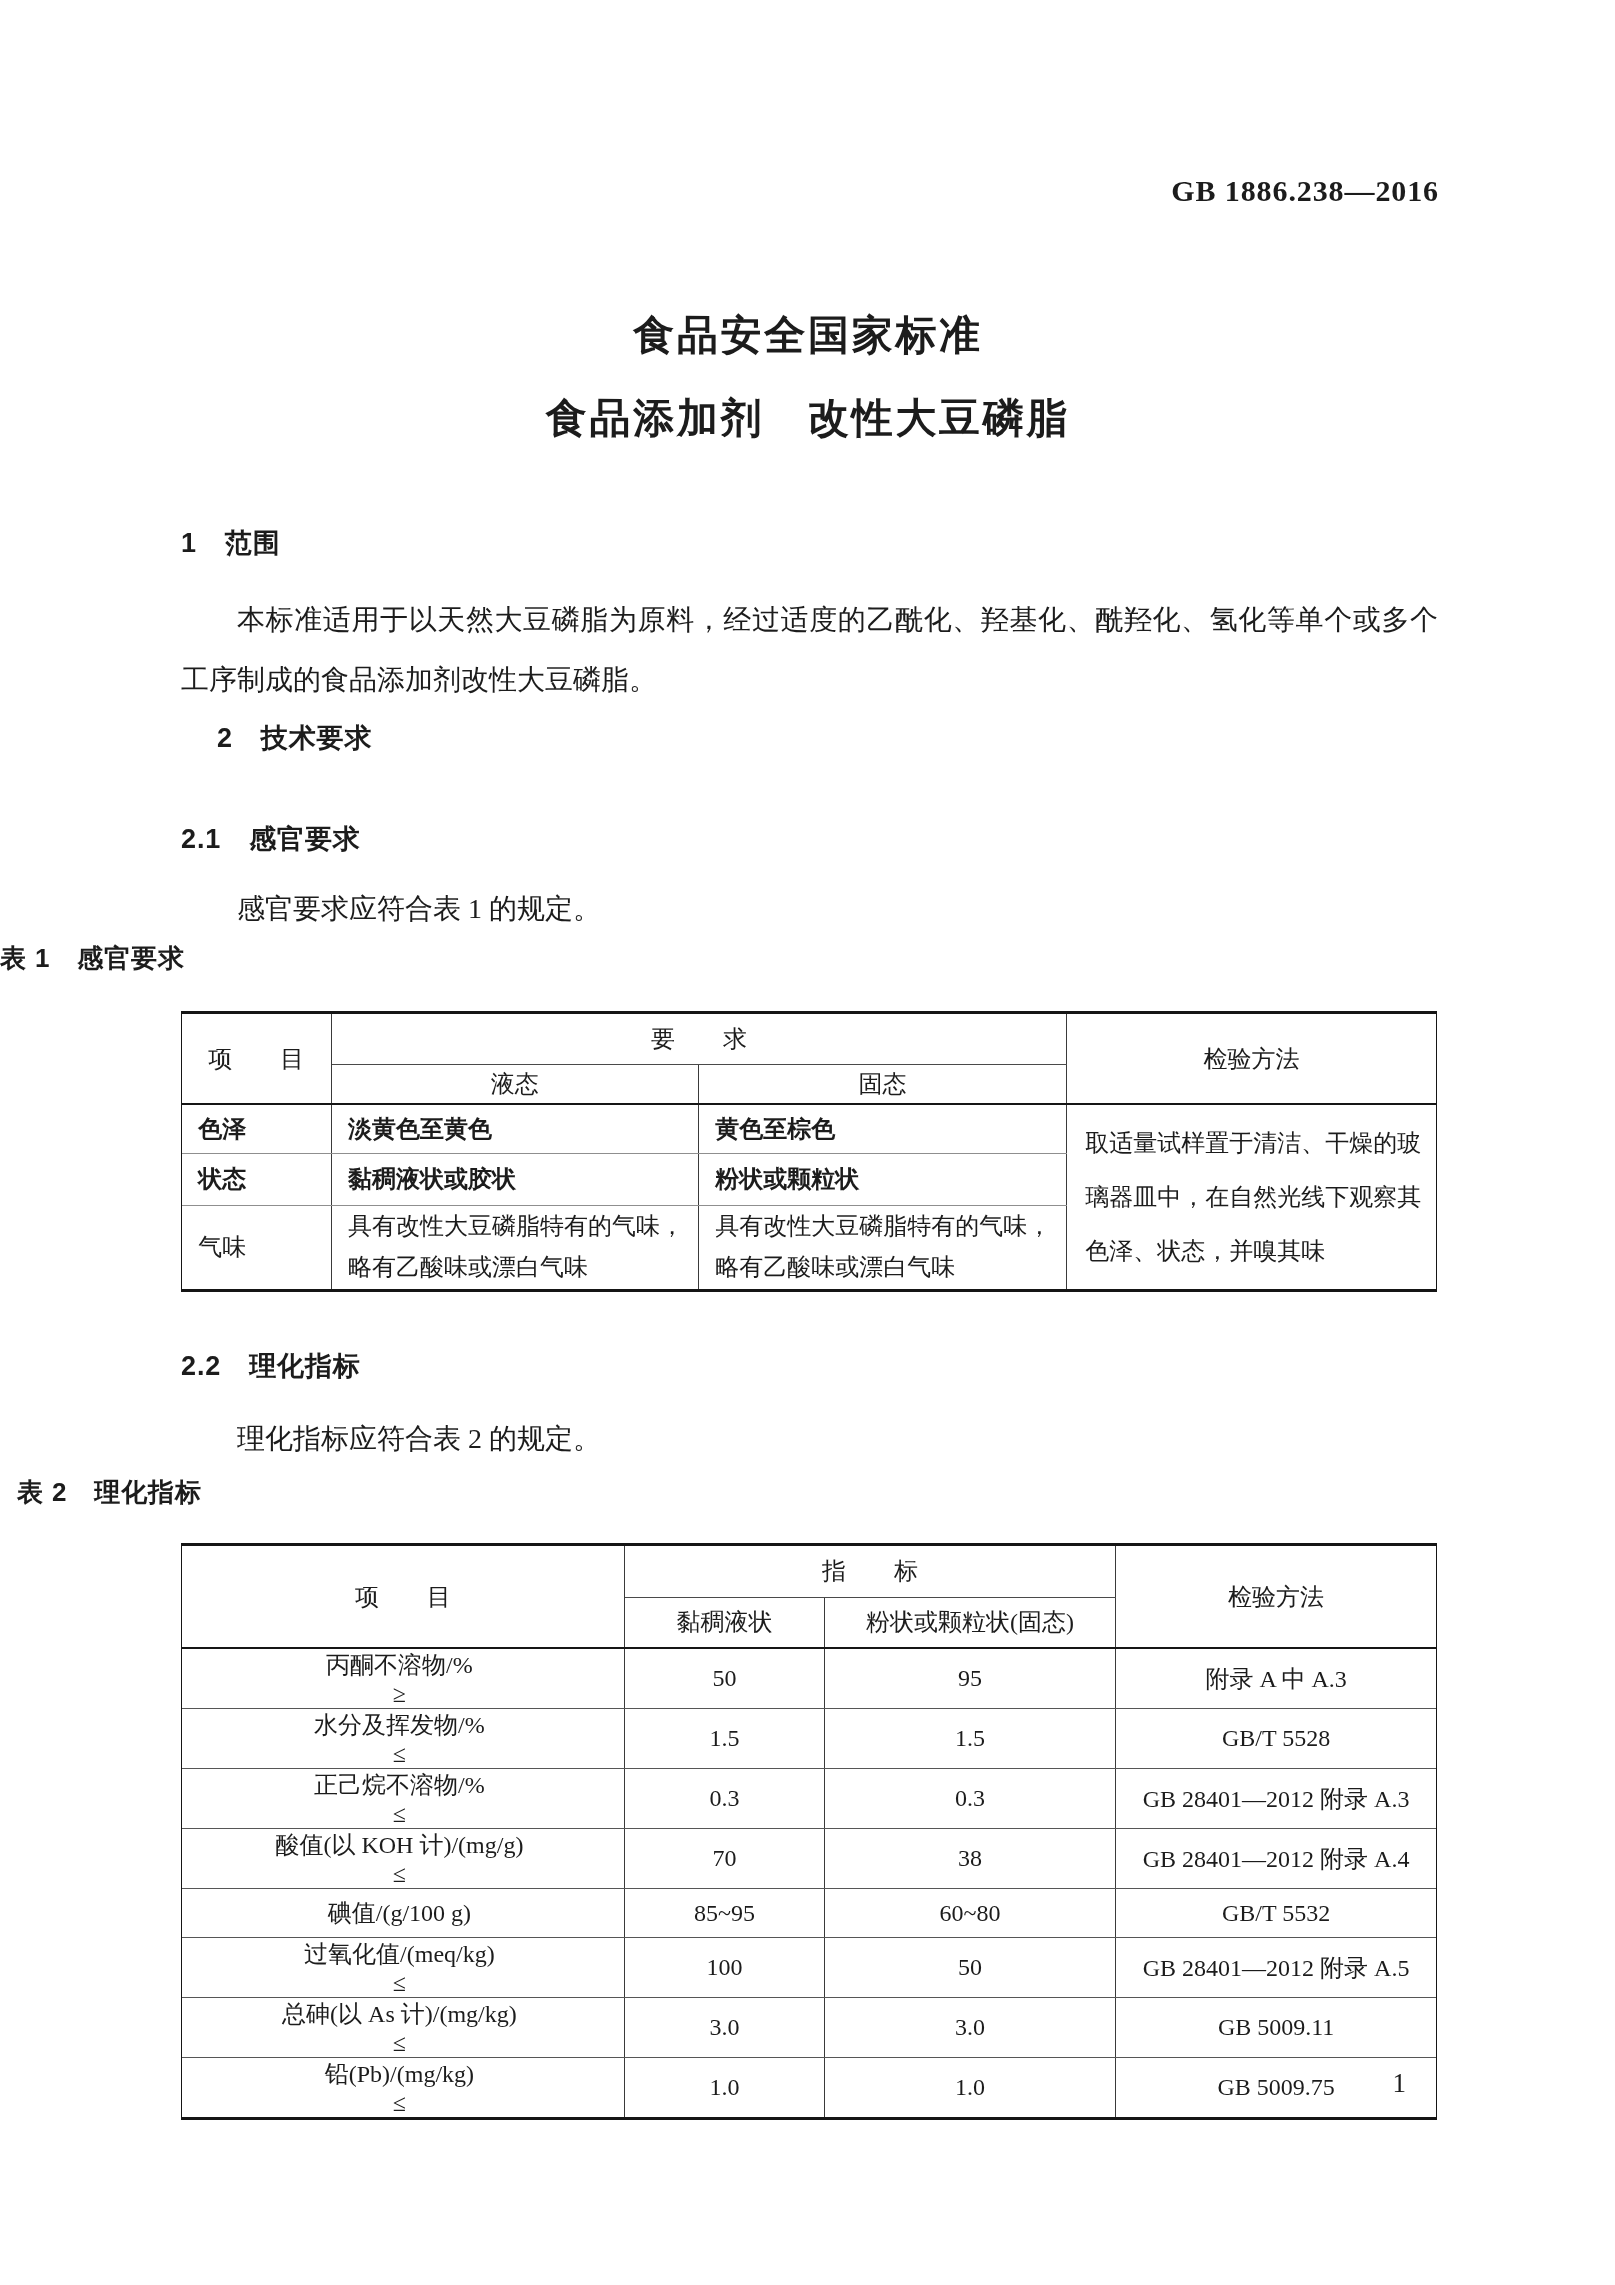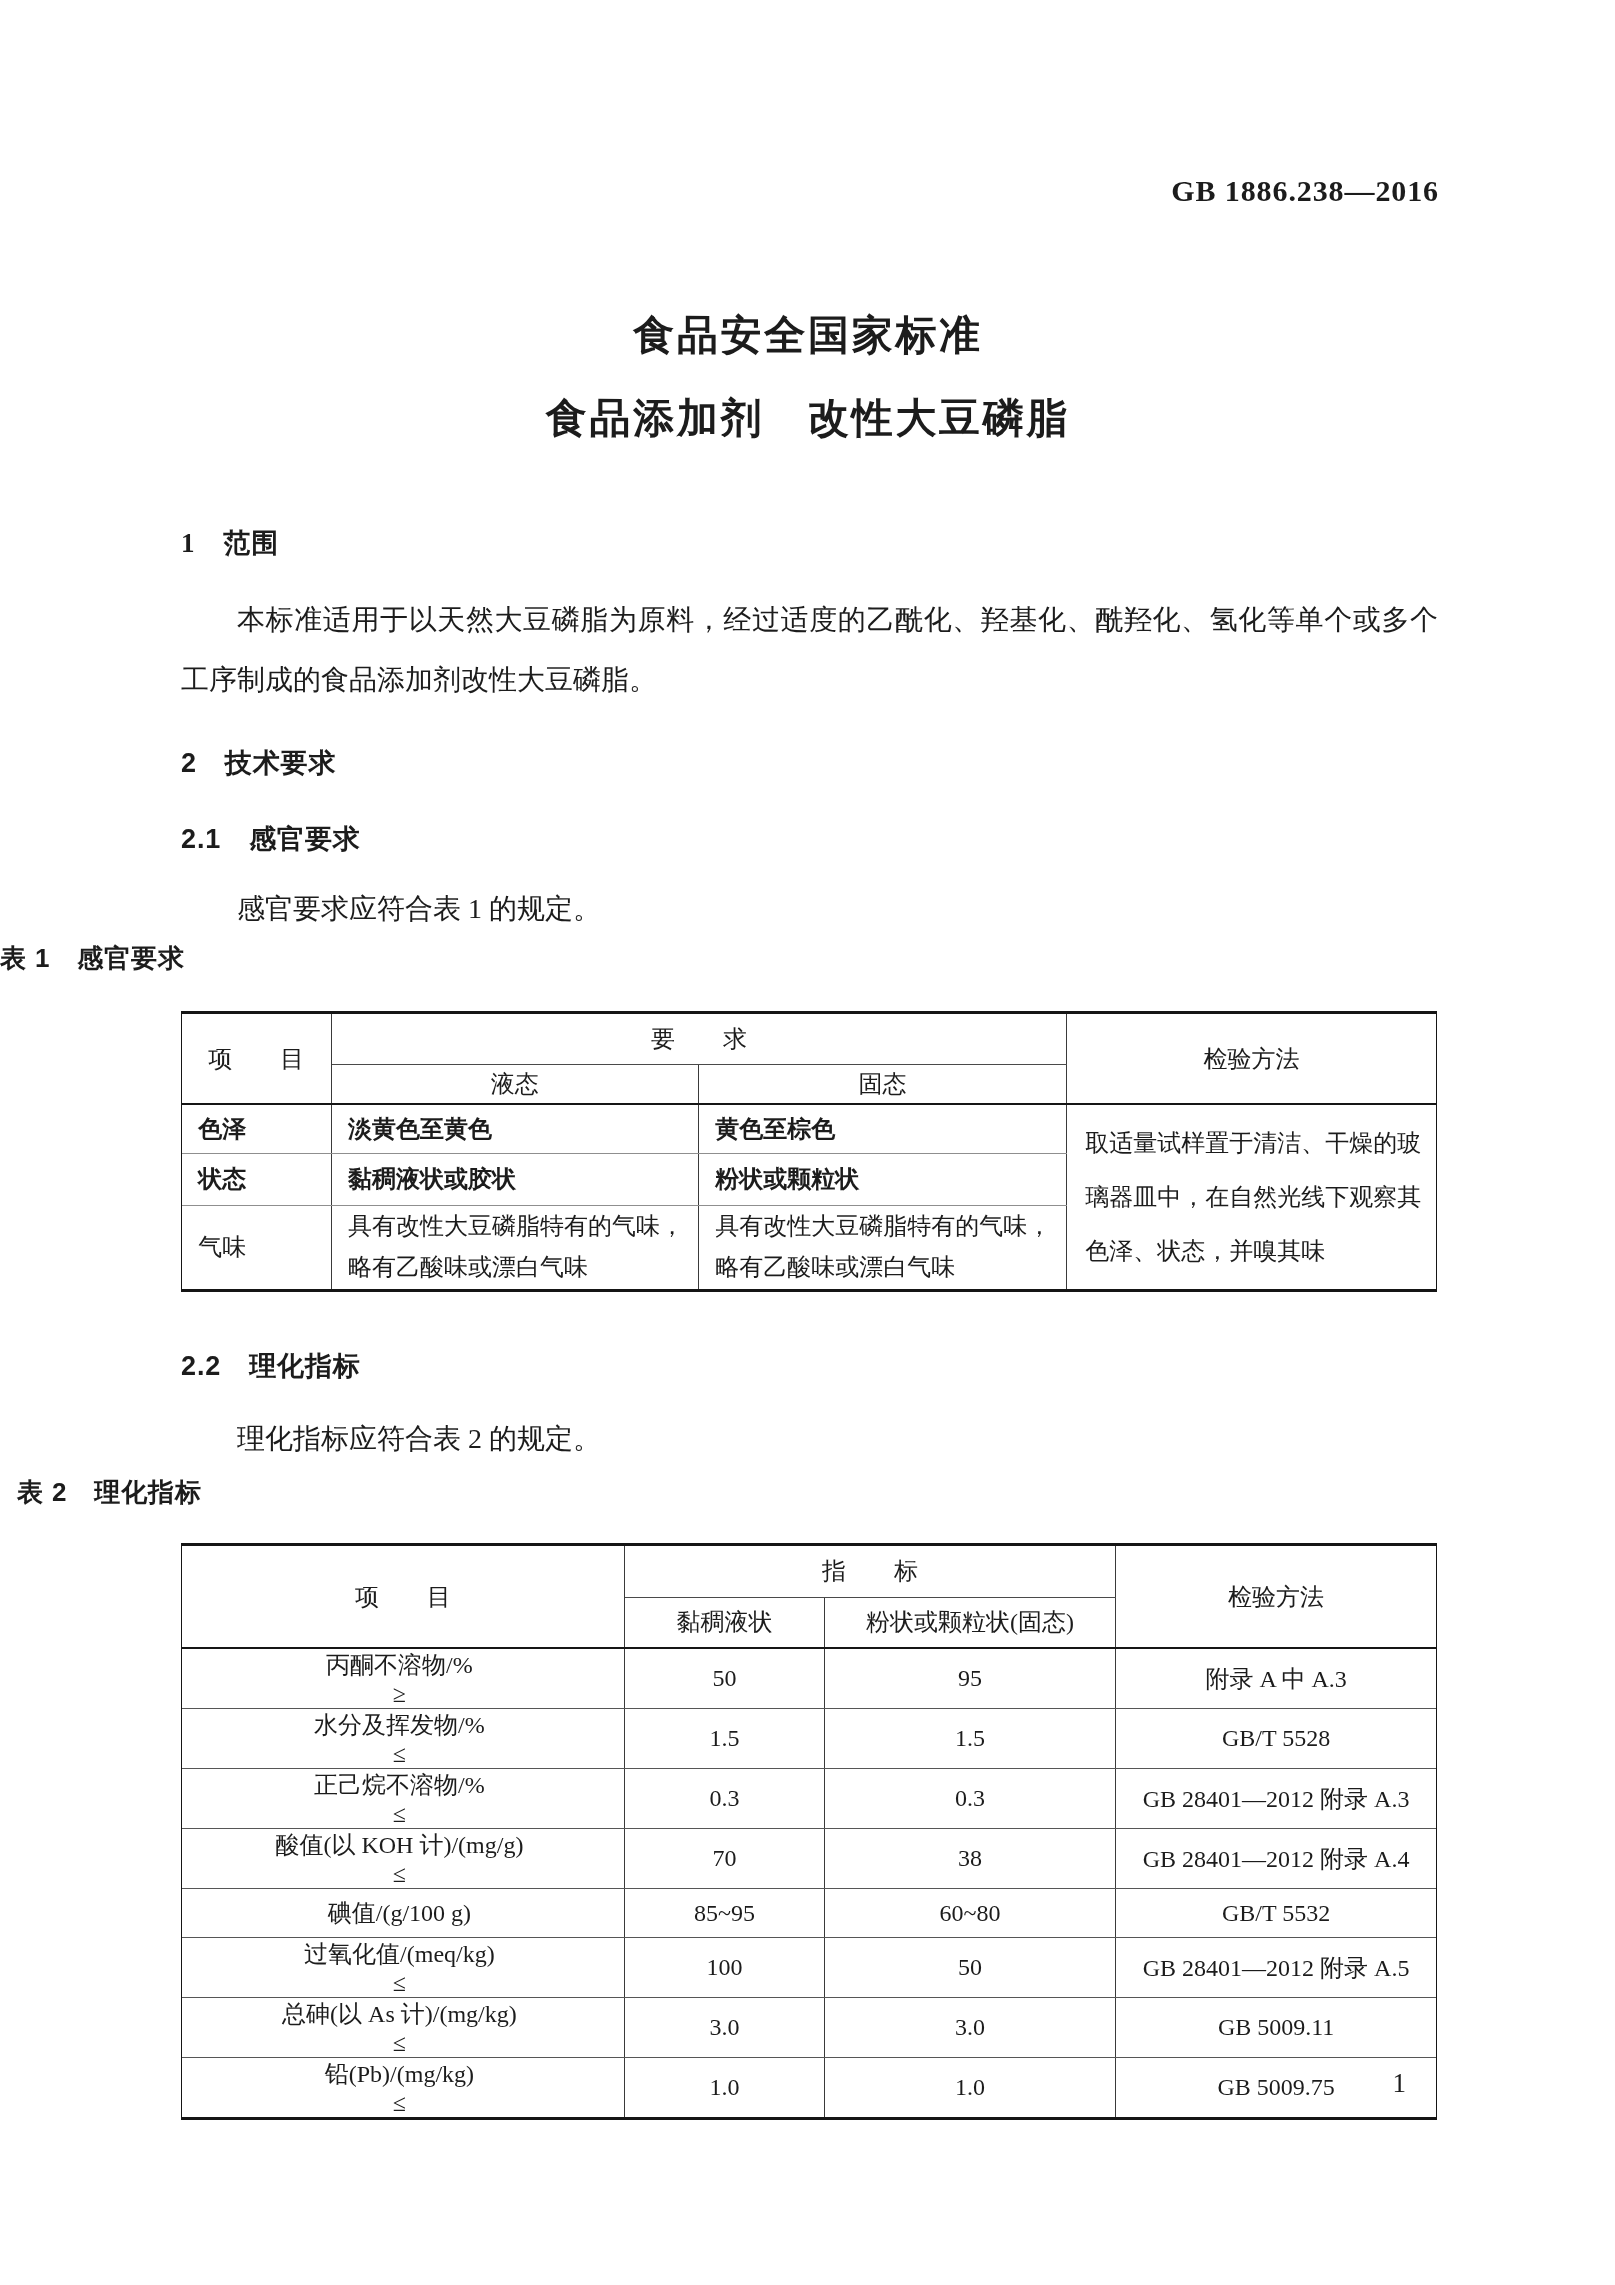--- a/index.html
+++ b/index.html
@@ -33,22 +33,22 @@
 
   
   .sec-h {
     left:181px;
     font-family:"Liberation Sans", sans-serif;
     font-weight:bold;
     font-size:27px;
     letter-spacing:0.9px;
     white-space:pre;
   }
-  #sec1   { top:525px;font-family:Liberation Serif, serif; }
-  #sec2   { top:745px; }
+  #sec1   { top:525px; }
+  #sec2   { top:720px;margin-left:36px; }
   #sec21  { top:821px; }
   #sec22  { top:1348px; }
 
   
   .body-p {
     left:181px; width:1257px;
     font-size:28px;
     line-height:60px;
     text-align:justify;
     text-indent:2em;

